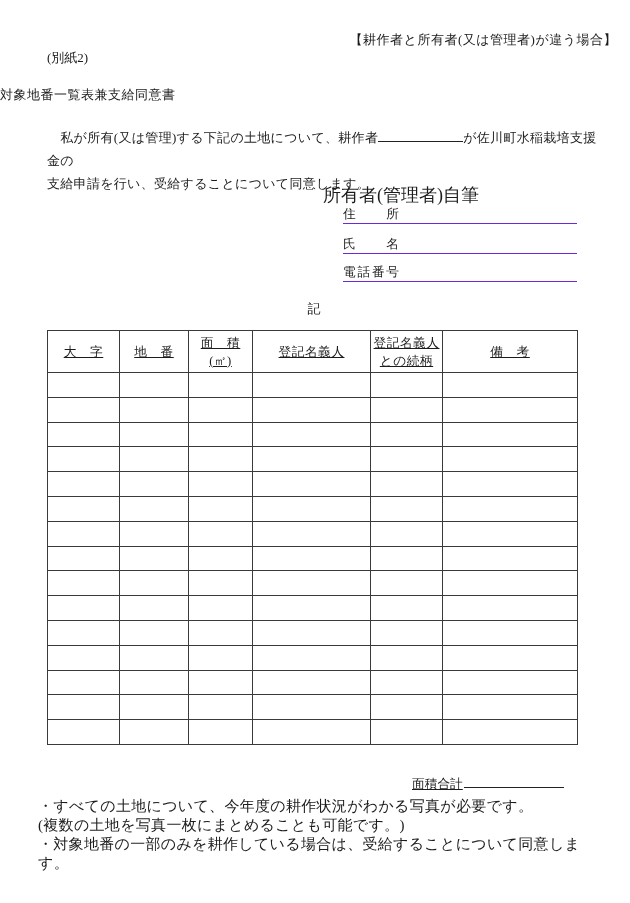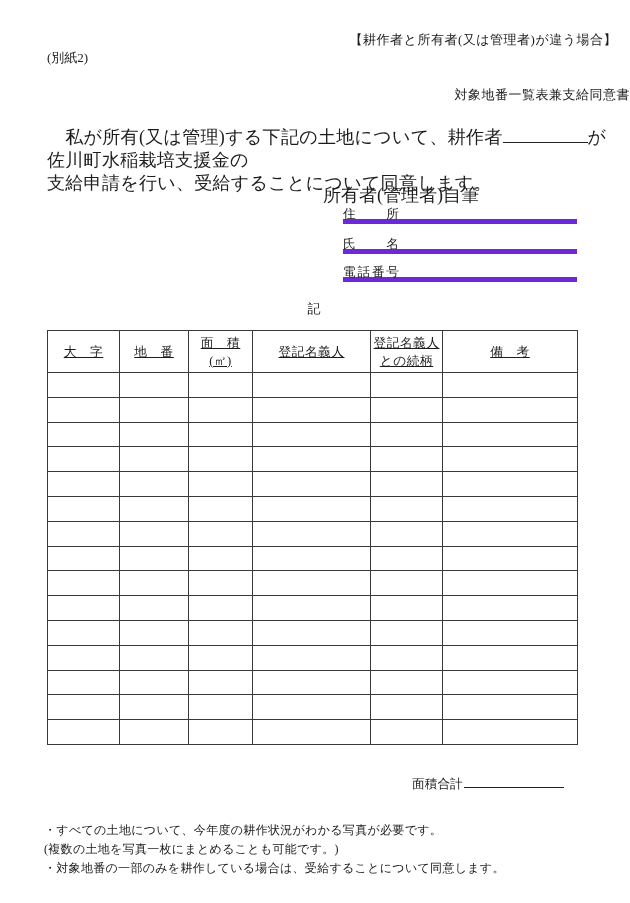--- a/index.html
+++ b/index.html
@@ -20,44 +20,44 @@
     top: 31px; right: 13px;
     font-size: 13px;
     letter-spacing: 0.5px;
   }
   .attachment-label {
     top: 49px; left: 47px;
     font-size: 13px;
   }
   .doc-title {
     top: 86px; left: 0; width: 100%;
-    text-align: right;
+    text-align: left;
     font-size: 13px;
     letter-spacing: 0.5px;
   }
   .consent-paragraph {
     top: 126px; left: 47px; width: 560px;
-    font-size: 18px;
+    font-size: 13px;
     line-height: 23px;
     letter-spacing: 0.3px;
   }
   .blank-underline {
     display: inline-block;
     border-bottom: 1px solid #222;
     vertical-align: baseline;
   }
   .cultivator-blank { width: 85px; height: 13px; }
 
   .sig-heading {
     top: 183px; left: 323px;
     font-size: 18px;
   }
   .sig-field {
     left: 343px; width: 234px; height: 18px;
-    border-bottom: 5px solid #6d28d9;
+    border-bottom: 1px solid #6d28d9;
     font-size: 12.7px;
   }
   .sig-field-1 { top: 206px; }
   .sig-field-2 { top: 236px; }
   .sig-field-3 { top: 264px; }
   .sig-label {
     display: inline-block;
     min-width: 56px;
     text-align: justify;
     text-align-last: justify;
@@ -94,29 +94,29 @@
     height: 42px;
     font-size: 12.7px;
     line-height: 18px;
     letter-spacing: 0.5px;
   }
   .doc-table td { height: 24.8px; }
 
   .total-line {
     top: 774px; left: 412px;
     font-size: 12.7px;
+    text-decoration: underline;
   }
   .total-blank { width: 100px; height: 14px; margin-left: 1px; }
 
   .footer-notes {
-    top: 797px; left: 44px; width: 560px;
-    font-size: 12px;
+    top: 797px; left: 38px; width: 560px;
+    font-size: 15px;
     line-height: 19px;
     letter-spacing: 0.3px;
-    margin-top: 24px;
   }
 </style>
 </head>
 <body>
 
 <div class="page">
 
   <div class="abs corner-note">【耕作者と所有者(又は管理者)が違う場合】</div>
 
   <div class="abs attachment-label">(別紙2)</div>

